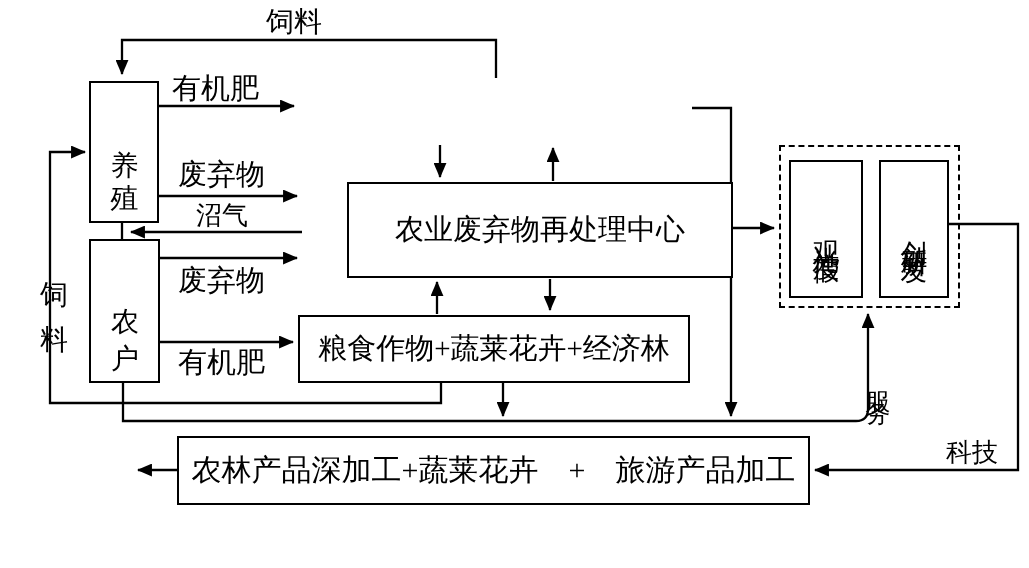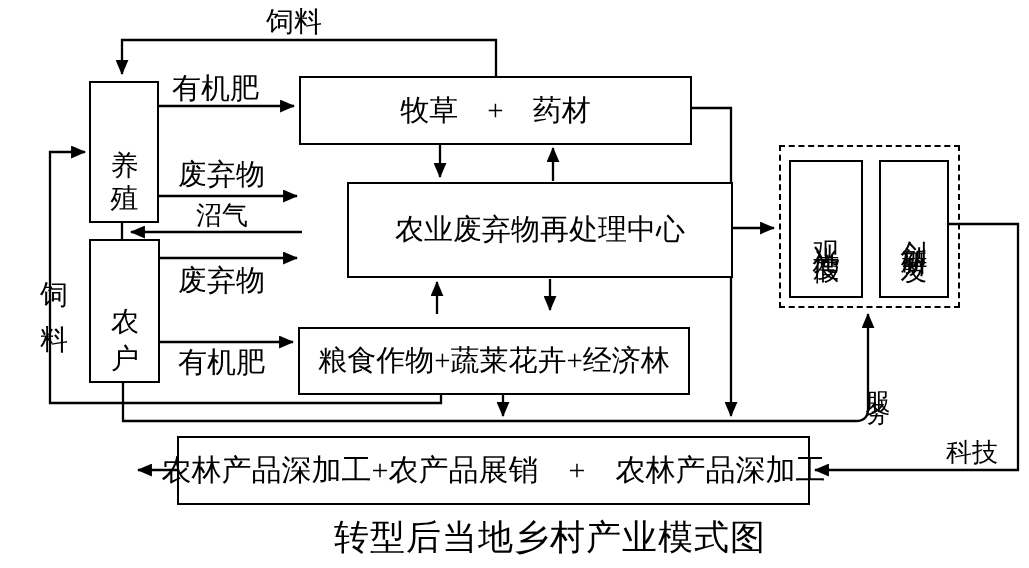--- a/index.html
+++ b/index.html
@@ -73,44 +73,41 @@
   </svg>
 
   <div class="box vtext" style="left:89px;top:81px;width:70px;height:142px;font-size:28px;">
     <span style="letter-spacing:34px;padding-top:17px;">养殖</span>
   </div>
 
   <div class="box vtext" style="left:89px;top:239px;width:71px;height:144px;font-size:28px;">
     <span style="letter-spacing:34px;padding-top:17px;">农户</span>
   </div>
 
-  <div class="box" style="left:299px;top:76px;width:393px;height:69px;font-size:29px;">
-    <span>牧草　+　药材</span>
-  </div>
 
   <div class="box" style="left:302px;top:182px;width:386px;height:96px;font-size:29px;margin-left:45px;">
     <span>农业废弃物再处理中心</span>
   </div>
 
-  <div class="box" style="left:298px;top:327px;width:392px;height:68px;font-size:29px;">
+  <div class="box" style="left:298px;top:315px;width:392px;height:68px;font-size:29px;">
     <span>粮食作物+蔬莱花卉+经济林</span>
   </div>
 
   <div class="dashedbox" style="left:779px;top:145px;width:181px;height:163px;"></div>
 
   <div class="box vtext" style="left:789px;top:160px;width:74px;height:138px;font-size:27px;">
     <span style="letter-spacing:6px;padding-top:3px;">观光度假</span>
   </div>
 
   <div class="box vtext" style="left:879px;top:160px;width:70px;height:138px;font-size:27px;">
     <span style="letter-spacing:6px;padding-top:3px;">创新研发</span>
   </div>
 
   <div class="box" style="left:177px;top:436px;width:633px;height:69px;font-size:30px;">
-    <span>农林产品深加工+农产品展销　+　农林产品深加工</span>
+    <span>农林产品深加工+蔬莱花卉　+　旅游产品加工</span>
   </div>
 
 
   <div class="lbl" style="left:266px;top:7px;font-size:28px;">饲料</div>
 
   <div class="lbl" style="left:172px;top:73px;font-size:29px;">有机肥</div>
 
   <div class="lbl" style="left:178px;top:159px;font-size:29px;">废弃物</div>
 
   <div class="lbl" style="left:196px;top:202px;font-size:26px;">沼气</div>
@@ -122,15 +119,14 @@
   <div class="lbl vlbl" style="left:11px;top:230px;font-size:28px;">
     <span style="letter-spacing:44px;">饲料</span>
   </div>
 
   <div class="lbl vlbl" style="left:839px;top:343px;font-size:25px;">
     <span style="letter-spacing:9px;">服务</span>
   </div>
 
   <div class="lbl" style="left:946px;top:439px;font-size:26px;">科技</div>
 
-  <div class="title" style="left:300px;top:514px;width:500px;">转型后当地乡村产业模式图</div>
 
 </div>
 
 </body></html>

